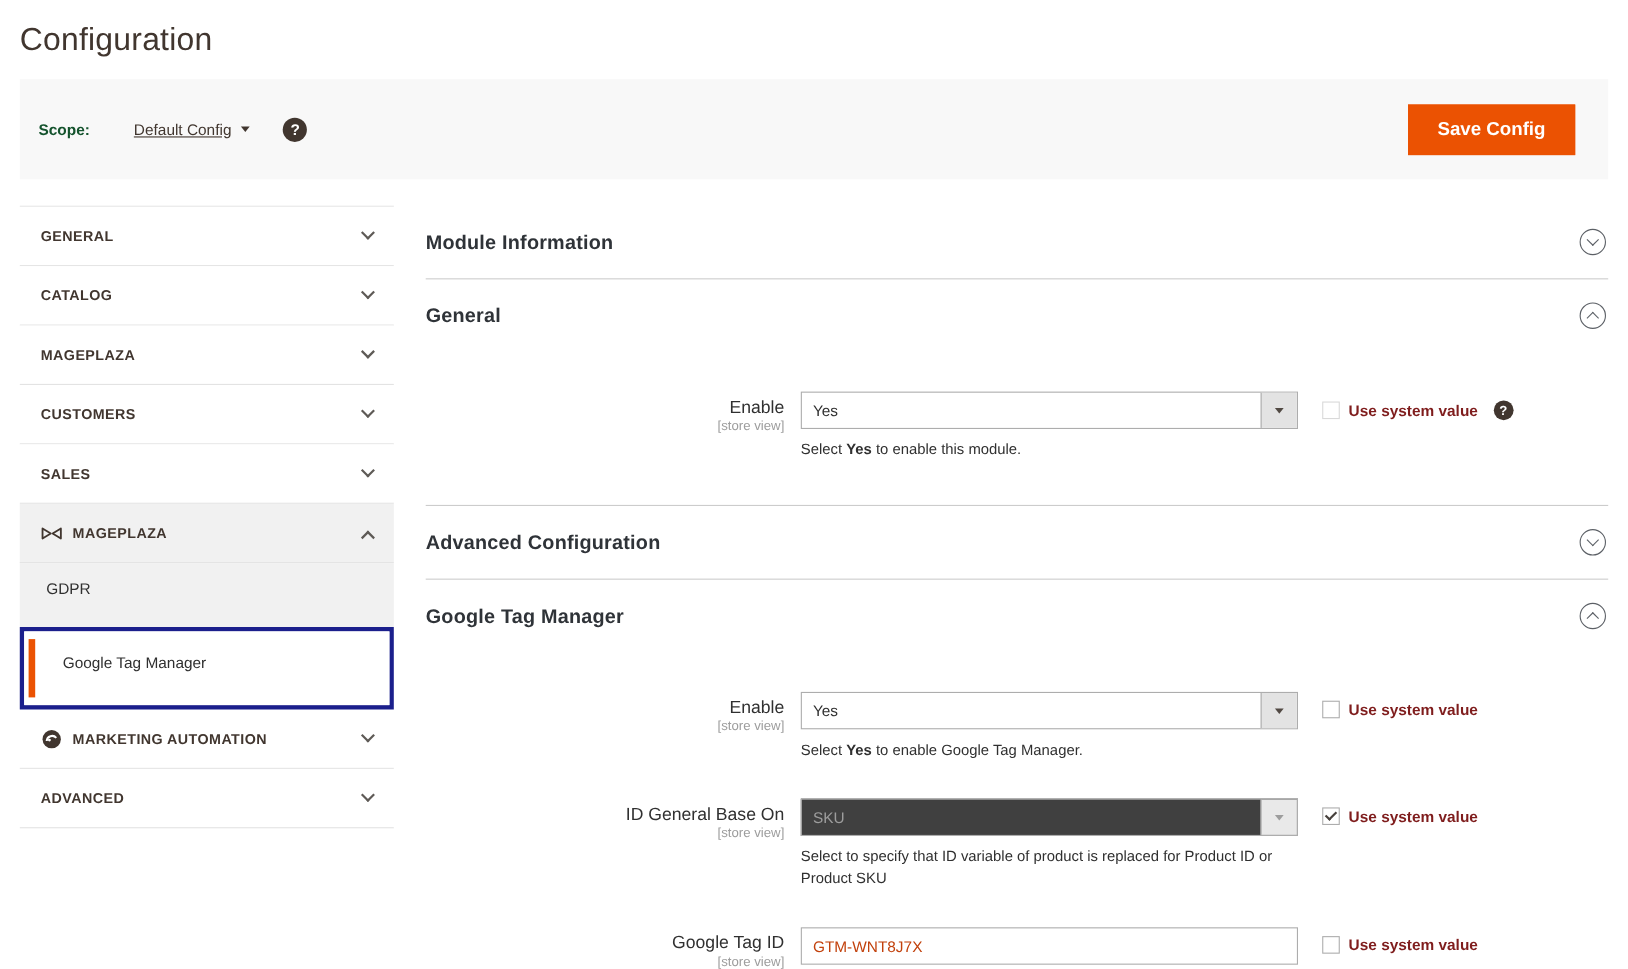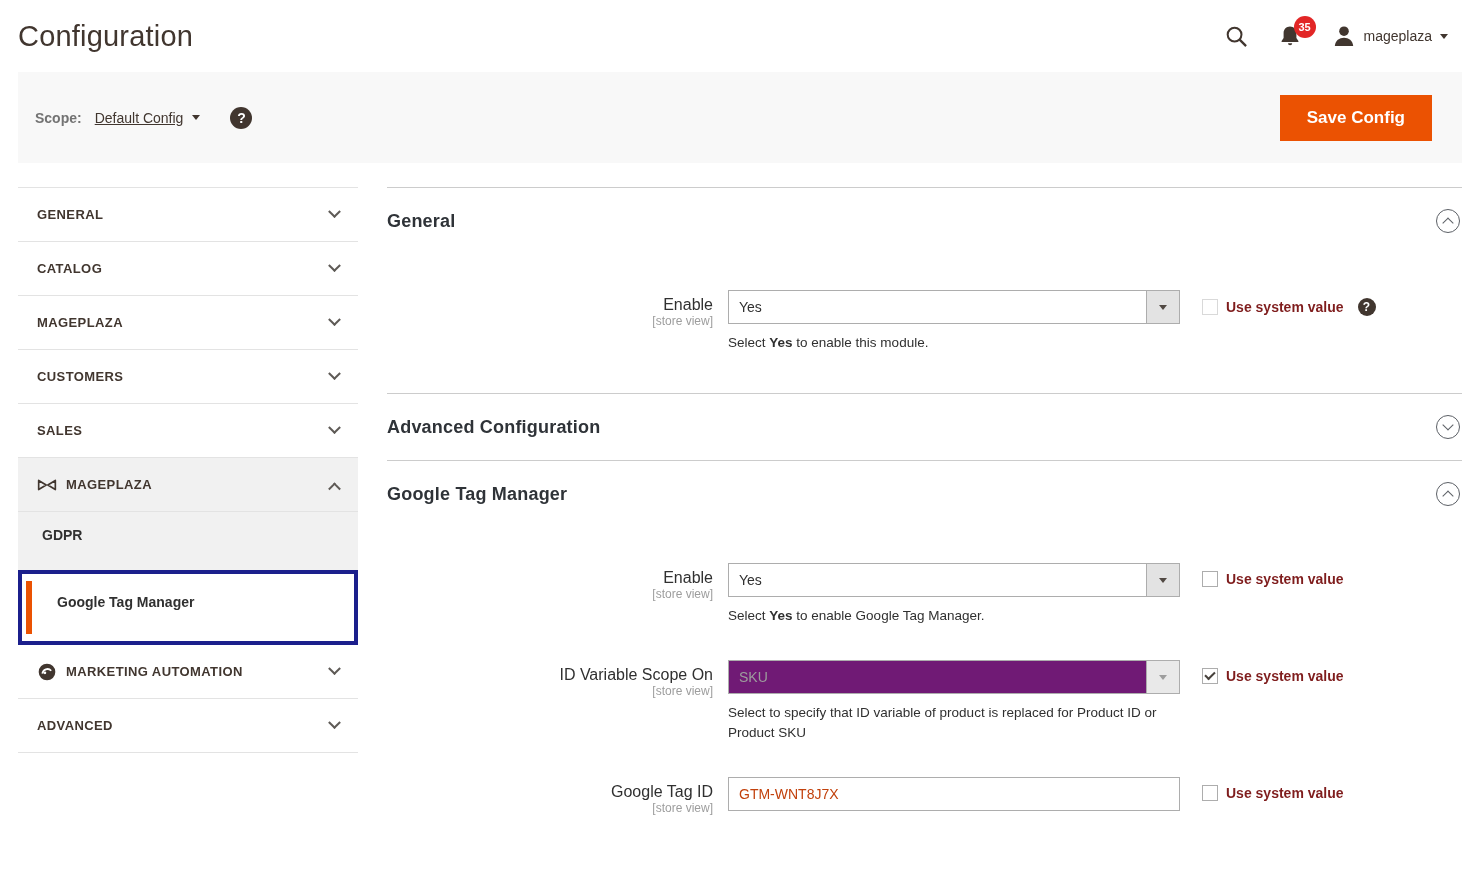--- a/index.html
+++ b/index.html
@@ -10,39 +10,39 @@
   .page-title { font-size:29px; font-weight:400; color:#41362f; letter-spacing:.2px; }
   .header-actions { display:flex; align-items:center; gap:30px; }
   .icon-btn { position:relative; display:inline-flex; align-items:center; cursor:pointer; }
   .badge { position:absolute; top:-8px; right:-14px; min-width:22px; height:22px; border-radius:11px; background:#e22626; color:#fff; font-size:11px; font-weight:700; display:flex; align-items:center; justify-content:center; padding:0 4px; }
   .user-menu { display:flex; align-items:center; gap:8px; cursor:pointer; }
   .username { font-size:14px; color:#41362f; }
   .caret-down { width:0; height:0; border-left:4px solid transparent; border-right:4px solid transparent; border-top:5px solid #41362f; display:inline-block; }
 
   
   .scope-bar { margin:0 18px; height:91px; background:#f8f8f8; display:flex; align-items:center; padding:0 30px 0 17px; }
-  .scope-label { font-size:14px; font-weight:700; color:#737373; margin-right:13px; }
+  .scope-label { font-size:14px; font-weight:700; color:#14532d; margin-right:40px; }
   .scope-switcher { display:flex; align-items:center; gap:9px; cursor:pointer; margin-right:30px; }
   .scope-value { font-size:14px; color:#41362f;text-decoration:underline; }
   .help-circle { width:22px; height:22px; border-radius:50%; background:#41362f; color:#fff; font-size:14px; font-weight:700; display:inline-flex; align-items:center; justify-content:center; cursor:pointer; }
   .save-btn { margin-left:auto; background:#eb5202; border:1px solid #eb5202; color:#fff; font-family:"Liberation Sans",sans-serif; font-size:17px; font-weight:700; padding:12px 26px; cursor:pointer; }
 
   
   .content { display:flex; align-items:flex-start; padding:24px 18px 40px 18px; gap:29px; }
 
   
   .config-nav { width:340px; flex:0 0 340px; border-top:1px solid #e3e3e3; }
   .nav-item { display:flex; align-items:center; height:54px; padding:0 19px; border-bottom:1px solid #e3e3e3; background:#fff; cursor:pointer; }
   .nav-item .label { font-size:13px; font-weight:700; color:#41362f; letter-spacing:.4px; }
   .nav-item.expanded { background:#f1f1f1; }
   .nav-item .nav-logo { margin-right:9px; display:inline-flex; }
   .chev { margin-left:auto; width:9px; height:9px; border-right:2px solid #5e5a56; border-bottom:2px solid #5e5a56; transform:rotate(45deg) translate(-2px,-2px); }
   .chev.up { transform:rotate(-135deg) translate(-3px,-3px); }
   .subnav { background:#f1f1f1; }
-  .subnav-item { display:flex; align-items:center; height:58px; padding:0 19px 12px 24px; font-size:14px; color:#303030; cursor:pointer;font-weight:bold; }
+  .subnav-item { display:flex; align-items:center; height:58px; padding:0 19px 12px 24px; font-size:14px; color:#303030; cursor:pointer; }
   .subnav-item-active-wrap { border:4px solid #1b1f8c; background:#fff; position:relative; }
   .subnav-item.active { height:67px; background:#fff; position:relative; padding-left:21px; }
   .subnav-item.active::before { content:""; position:absolute; left:4px; top:7px; bottom:7px; width:6px; background:#eb5202; }
   .subnav-item.active .sub-label { padding-left:14px; }
 
   
   .main-col { flex:1; min-width:0; }
   .section-head { display:flex; align-items:center; justify-content:space-between; padding:21px 2px 21px 0; cursor:pointer; }
   .section-title { font-size:18px; font-weight:600; color:#2f3338; letter-spacing:.2px; }
   .divider { border-bottom:1px solid #ccc; }
@@ -53,61 +53,38 @@
   .fields { padding:36px 0 40px 0; }
   .field-row { display:flex; align-items:flex-start; margin-bottom:34px; }
   .field-row:last-child { margin-bottom:0; }
   .label-col { width:341px; flex:0 0 341px; text-align:right; padding:7px 15px 0 0; }
   .field-label { font-size:16px; font-weight:400; color:#303030; display:block; line-height:16px; }
   .field-scope { font-size:12px; color:#9d9d9d; display:block; margin-top:1px; }
   .control-col { width:452px; flex:0 0 452px; }
   .fake-select { position:relative; height:34px; border:1px solid #adadad; background:#fff; display:flex; align-items:center; padding:0 45px 0 10px; font-size:14px; color:#303030; cursor:pointer; }
   .fake-select .arrow-box { position:absolute; top:0; right:0; bottom:0; width:33px; background:#e3e3e3; border-left:1px solid #adadad; display:flex; align-items:center; justify-content:center; }
   .fake-select .arrow-box::after { content:""; width:0; height:0; border-left:4px solid transparent; border-right:4px solid transparent; border-top:5px solid #514943; }
-  .fake-select.disabled { background:#701a75; color:#9d9d9d; border-color:#adadad; cursor:default; }
+  .fake-select.disabled { background:#404040; color:#9d9d9d; border-color:#adadad; cursor:default; }
   .fake-select.disabled .arrow-box { background:#e9e9e9; }
   .fake-select.disabled .arrow-box::after { border-top-color:#9d9d9d; }
   .text-input { width:100%; height:34px; border:1px solid #adadad; padding:0 10px; font-size:14px; color:#c2410c; font-family:"Liberation Sans",sans-serif; background:#fff; }
   .field-note { margin-top:9px; font-size:13.5px; color:#303030; line-height:20px; }
   .field-note b { font-weight:700; }
   .use-system-col { display:flex; align-items:center; gap:8px; margin-left:22px; padding-top:8px; }
   .cbx { width:16px; height:16px; border:1px solid #adadad; background:#fff; display:inline-flex; align-items:center; justify-content:center; cursor:pointer; flex:0 0 auto; }
   .cbx.light { border-color:#d9d9d9; }
   .cbx.checked::after { content:""; width:8px; height:4px; border-left:2px solid #47413c; border-bottom:2px solid #47413c; transform:rotate(-45deg) translate(1px,-1px); }
   .use-system-label { font-size:14px; color:#7f1d1d; white-space:nowrap;font-weight:bold; }
   .help-sm { width:18px; height:18px; border-radius:50%; background:#41362f; color:#fff; font-size:12px; font-weight:700; display:inline-flex; align-items:center; justify-content:center; margin-left:6px; cursor:pointer; }
 </style>
 </head>
 <body>
 
 <div class="page-header">
   <h1 class="page-title">Configuration</h1>
-  <div class="header-actions">
-    <span class="icon-btn">
-      <svg width="23" height="23" viewBox="0 0 24 24">
-          <circle cx="10" cy="10" r="7.2" fill="none" stroke="#41362f" stroke-width="2.1"></circle>
-          <line x1="15.3" y1="15.3" x2="22" y2="22" stroke="#41362f" stroke-width="2.4"></line>
-        </svg>
-    </span>
-    <span class="icon-btn">
-      <svg width="24" height="24" viewBox="0 0 24 24" fill="#41362f">
-          <path d="M12 2.5c-3.6 0-6.4 2.8-6.4 6.4v5.2L3.6 17v1h16.8v-1l-2-2.9V8.9c0-3.6-2.8-6.4-6.4-6.4z"></path>
-          <path d="M10 19.2a2.1 2.1 0 0 0 4.2 0z"></path>
-        </svg>
-      <span class="badge">35</span>
-    </span>
-    <span class="user-menu">
-      <svg width="24" height="24" viewBox="0 0 24 24" fill="#41362f">
-          <circle cx="12" cy="7.2" r="4.8"></circle>
-          <path d="M2.8 22c.4-5.4 4.6-8.3 9.2-8.3s8.8 2.9 9.2 8.3z"></path>
-        </svg>
-      <span class="username">mageplaza</span>
-      <i class="caret-down"></i>
-    </span>
-  </div>
 </div>
 
 <div class="scope-bar">
   <span class="scope-label">Scope:</span>
   <span class="scope-switcher">
     <span class="scope-value">Default Config</span>
     <i class="caret-down"></i>
   </span>
   <span class="help-circle">?</span>
   <button class="save-btn">Save Config</button>
@@ -168,20 +145,26 @@
         <i class="chev"></i>
     </div>
     <div class="nav-item">
       <span class="label">ADVANCED</span>
         <i class="chev"></i>
     </div>
   </nav>
 
   <main class="main-col">
 
+    <div class="section-head">
+      <span class="section-title">Module Information</span>
+      <span class="circle-chev">
+          <i></i>
+        </span>
+    </div>
     <div class="divider"></div>
 
     <div class="section-head">
       <span class="section-title">General</span>
       <span class="circle-chev up">
           <i></i>
         </span>
     </div>
 
     <div class="fields">
@@ -237,21 +220,21 @@
           <div class="field-note"><span>Select </span><b>Yes</b><span> to enable Google Tag Manager.</span></div>
         </div>
         <div class="use-system-col">
           <span class="cbx"></span>
           <span class="use-system-label">Use system value</span>
         </div>
       </div>
 
       <div class="field-row">
         <div class="label-col">
-          <span class="field-label">ID Variable Scope On</span>
+          <span class="field-label">ID General Base On</span>
           <span class="field-scope">[store view]</span>
         </div>
         <div class="control-col">
           <div class="fake-select disabled">
             <span>SKU</span>
             <span class="arrow-box"></span>
           </div>
           <div class="field-note">Select to specify that ID variable of product is replaced for Product ID or Product SKU</div>
         </div>
         <div class="use-system-col">

